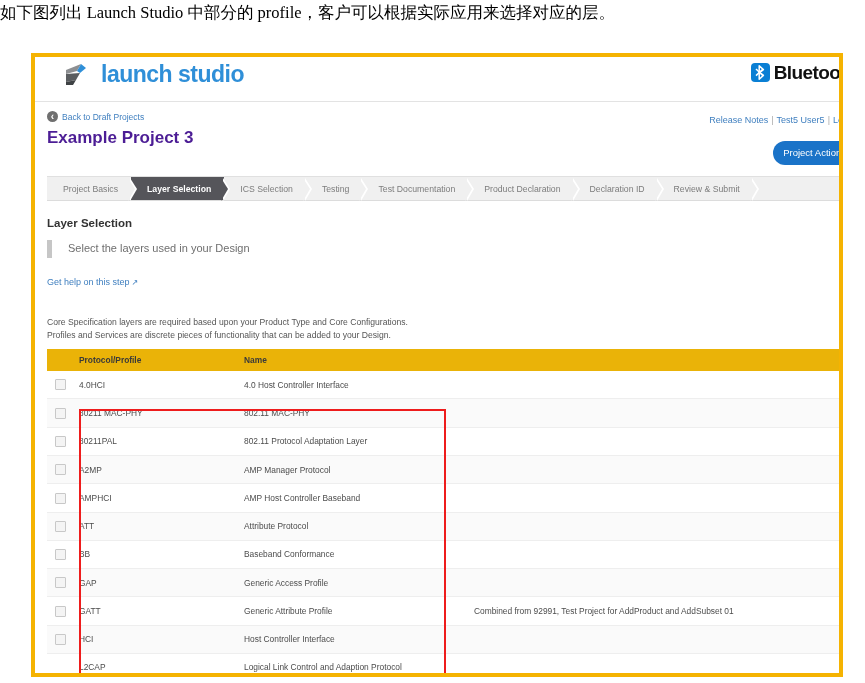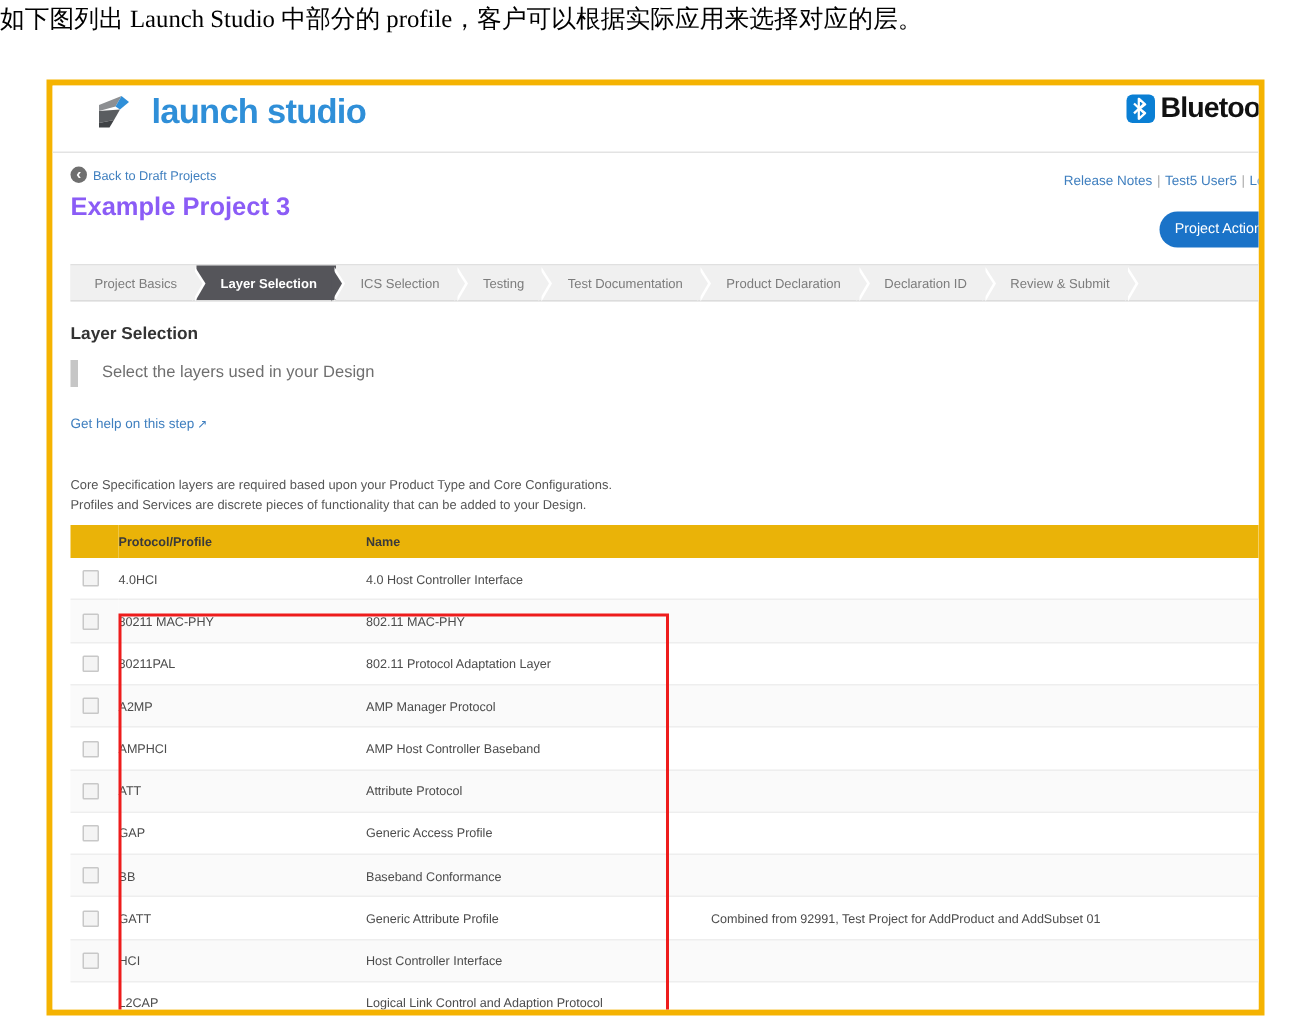--- a/index.html
+++ b/index.html
@@ -107,21 +107,21 @@
     border-radius: 50%;
     background: #6f6f6f;
     display: inline-flex; align-items: center; justify-content: center;
     color: #ffffff; font-size: 10px; line-height: 1;
     font-weight: bold;
   }
   .back-text { font-size: 8.5px; color: #3f7fbf; }
   .proj-title {
     position: absolute;
     left: 12px; top: 26px;
-    font-size: 17px; font-weight: bold; color: #8b5cf6;
+    font-size: 17px; font-weight: bold; color: #4c1d95;
   }
   .top-links {
     position: absolute;
     right: 12px; top: 13px;
     font-size: 9px; color: #666666;
     white-space: nowrap;
   }
   .top-links a { color: #3f7fbf; text-decoration: none; }
   .top-links .sep { color: #aaaaaa; padding: 0 3px; }
   .actions-btn {
@@ -407,28 +407,28 @@
               <td class="col-note note-cell"></td>
             </tr>
             <tr>
               <td class="col-chk"><span class="chk"></span></td>
               <td class="col-code">ATT</td>
               <td class="col-name">Attribute Protocol</td>
               <td class="col-note note-cell"></td>
             </tr>
             <tr>
               <td class="col-chk"><span class="chk"></span></td>
+              <td class="col-code">BB</td>
+              <td class="col-name">Baseband Conformance</td>
+              <td class="col-note note-cell"></td>
+            </tr>
+            <tr>
+              <td class="col-chk"><span class="chk"></span></td>
               <td class="col-code">GAP</td>
               <td class="col-name">Generic Access Profile</td>
-              <td class="col-note note-cell"></td>
-            </tr>
-            <tr>
-              <td class="col-chk"><span class="chk"></span></td>
-              <td class="col-code">BB</td>
-              <td class="col-name">Baseband Conformance</td>
               <td class="col-note note-cell"></td>
             </tr>
             <tr>
               <td class="col-chk"><span class="chk"></span></td>
               <td class="col-code">GATT</td>
               <td class="col-name">Generic Attribute Profile</td>
               <td class="col-note note-cell">Combined from 92991, Test Project for AddProduct and AddSubset 01</td>
             </tr>
             <tr>
               <td class="col-chk"><span class="chk"></span></td>

